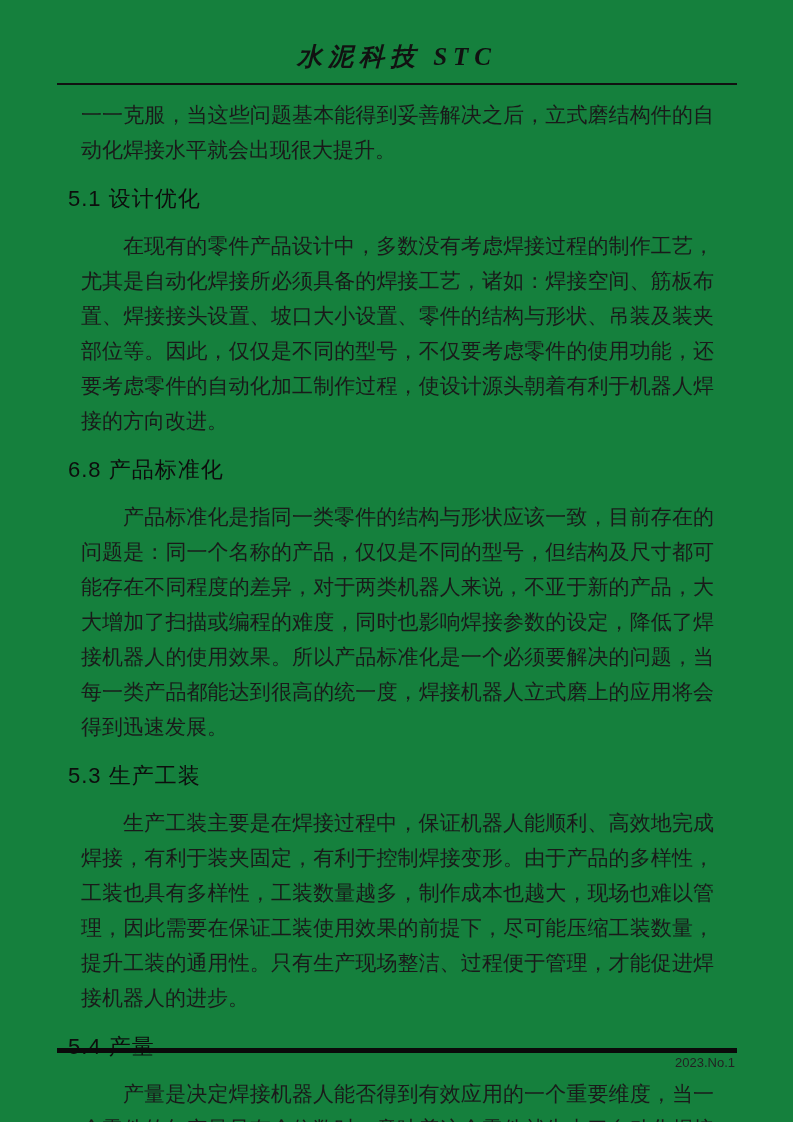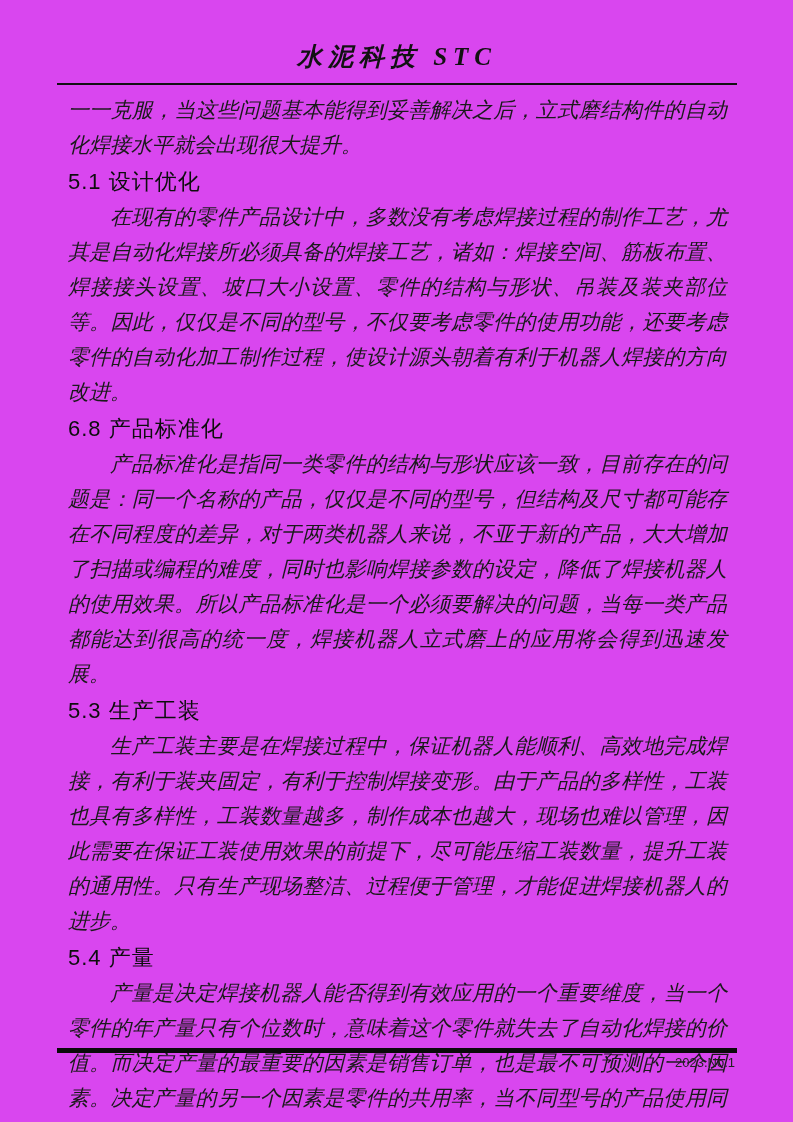--- a/index.html
+++ b/index.html
@@ -5,21 +5,21 @@
   html, body {
     margin: 0;
     padding: 0;
     background: #ffffff;
   }
   .page {
     position: relative;
     width: 793px;
     height: 1122px;
     margin: 0 auto;
-    background: #d946ef;
+    background: #15803d;
     color: #1a1a1a;
     box-sizing: border-box;
     padding: 0 56px 0 57px;
     overflow: hidden;
     font-family: "Liberation Serif", "DejaVu Serif", serif;
   }
   .journal-header {
     padding-top: 40px;
   }
   .journal-title {
@@ -38,23 +38,22 @@
     border-top: 2px solid #111111;
     height: 0;
   }
   .content {
     margin: 4px 10px 0 11px;
     font-size: 21px;
     line-height: 35px;
     text-align: justify;
   }
   .para {
-    margin: 0;
+    margin: 13px;
     text-align: justify;
-    font-style: italic;
   }
   .para.indent {
     text-indent: 2em;
   }
   .section-heading {
     margin: 1px 0 1px 0;
     font-size: 22px;
     font-weight: normal;
     line-height: 35px;
     letter-spacing: 1px;

